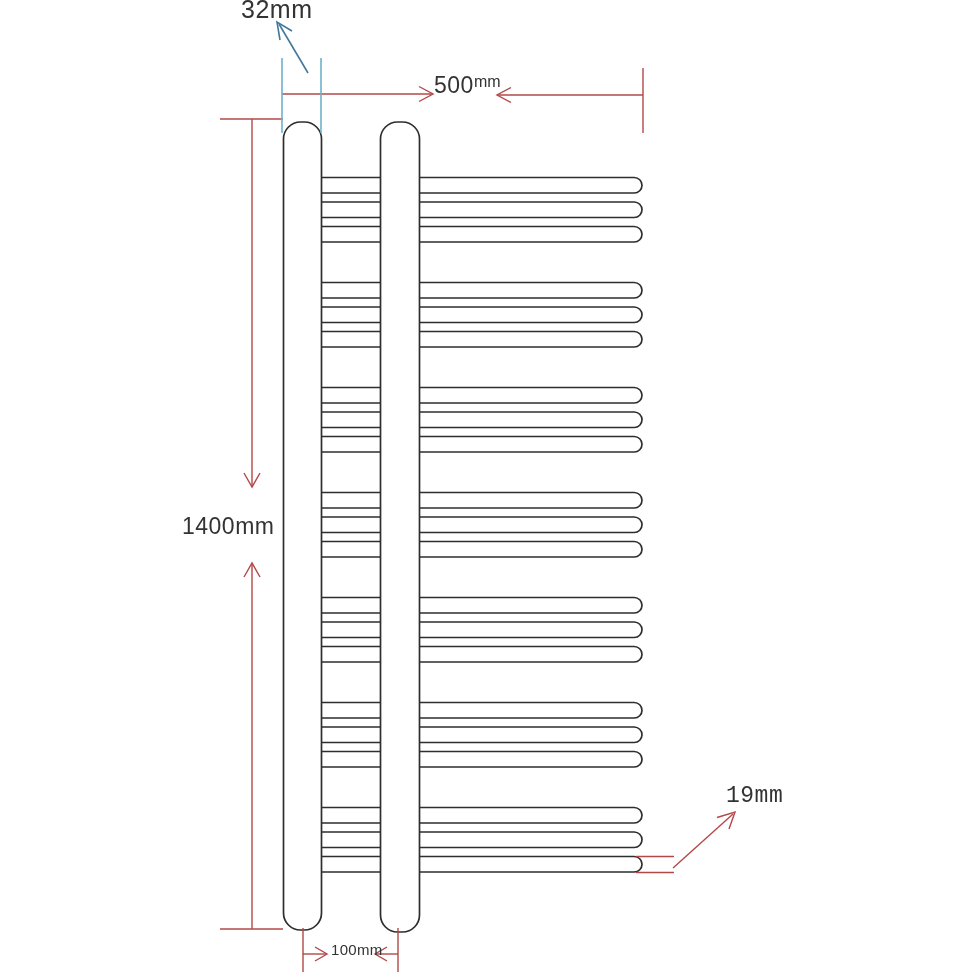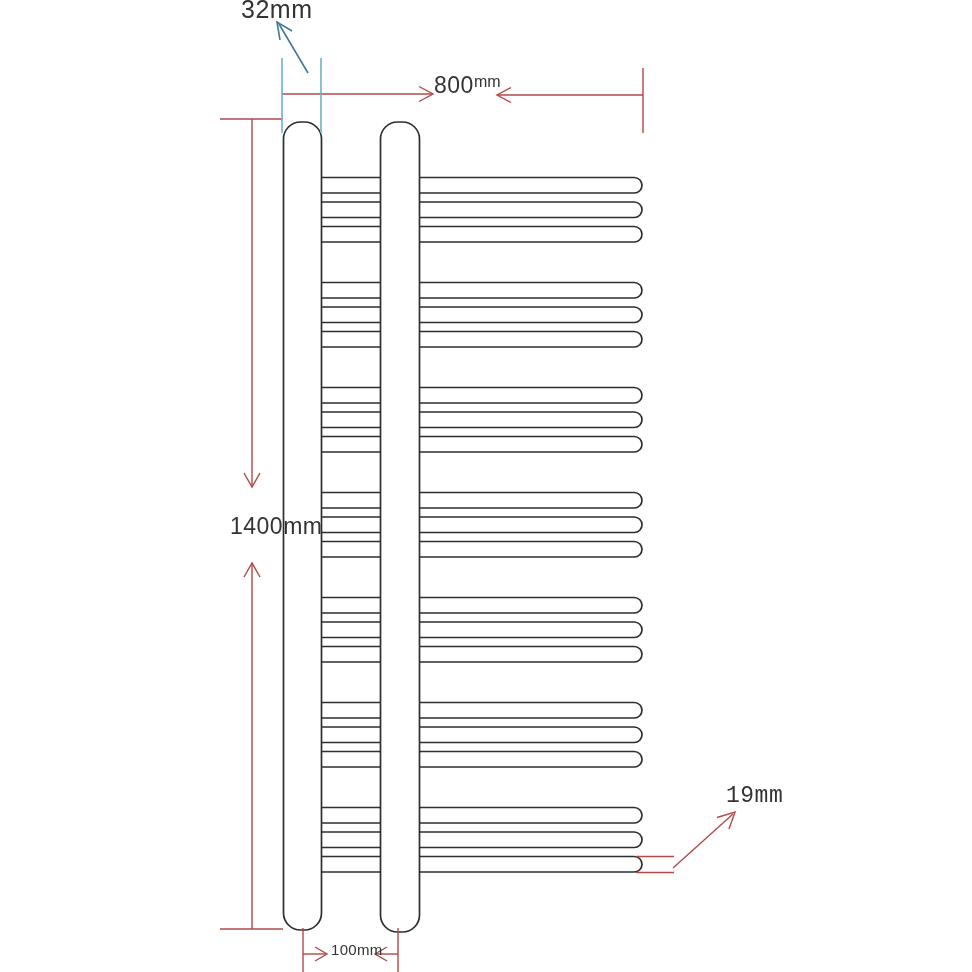--- a/index.html
+++ b/index.html
@@ -18,21 +18,21 @@
   }
   svg{position:absolute;left:0;top:0;}
   .shape-black{fill:#ffffff;stroke:var(--black);stroke-width:1.7;}
   .stroke-red{fill:none;stroke:var(--red);stroke-width:1.4;}
   .stroke-blue-ext{fill:none;stroke:var(--blue-ext);stroke-width:1.6;}
   .stroke-blue-arrow{fill:none;stroke:var(--blue-arrow);stroke-width:1.6;}
   .lbl{position:absolute;white-space:nowrap;color:var(--text);letter-spacing:.5px;}
   .lbl-32   {left:241px;top:-5px;font-size:25px;}
   .lbl-600  {left:434px;top:70px;font-size:23px;line-height:23px;}
   .lbl-600 .unit{font-size:16px;vertical-align:6px;letter-spacing:0;}
-  .lbl-1400 {left:182px;top:513px;font-size:23px;margin-left:48px;}
+  .lbl-1400 {left:182px;top:513px;font-size:23px;}
   .lbl-19   {left:726px;top:783px;font-size:23px;font-family:Liberation Mono, monospace;}
   .lbl-100  {left:331px;top:941px;font-size:15px;letter-spacing:.3px;}
 </style>
 </head>
 <body>
 
 <div class="canvas">
 
   <svg width="972" height="972" viewBox="0 0 972 972">
 
@@ -99,20 +99,20 @@
     <g>
       <line class="stroke-blue-ext" x1="282" y1="58" x2="282" y2="133"></line>
       <line class="stroke-blue-ext" x1="321" y1="58" x2="321" y2="133"></line>
       <line class="stroke-blue-arrow" x1="308" y1="73" x2="279" y2="24"></line>
       <polyline class="stroke-blue-arrow" points="280,40 277,22 292,31"></polyline>
     </g>
   </svg>
 
   <div class="lbl lbl-32">32mm</div>
 
-  <div class="lbl lbl-600"><span>800</span><span class="unit">mm</span></div>
+  <div class="lbl lbl-600"><span>500</span><span class="unit">mm</span></div>
 
   <div class="lbl lbl-1400">1400mm</div>
 
   <div class="lbl lbl-19">19mm</div>
 
   <div class="lbl lbl-100">100mm</div>
 </div>
 
 </body></html>

